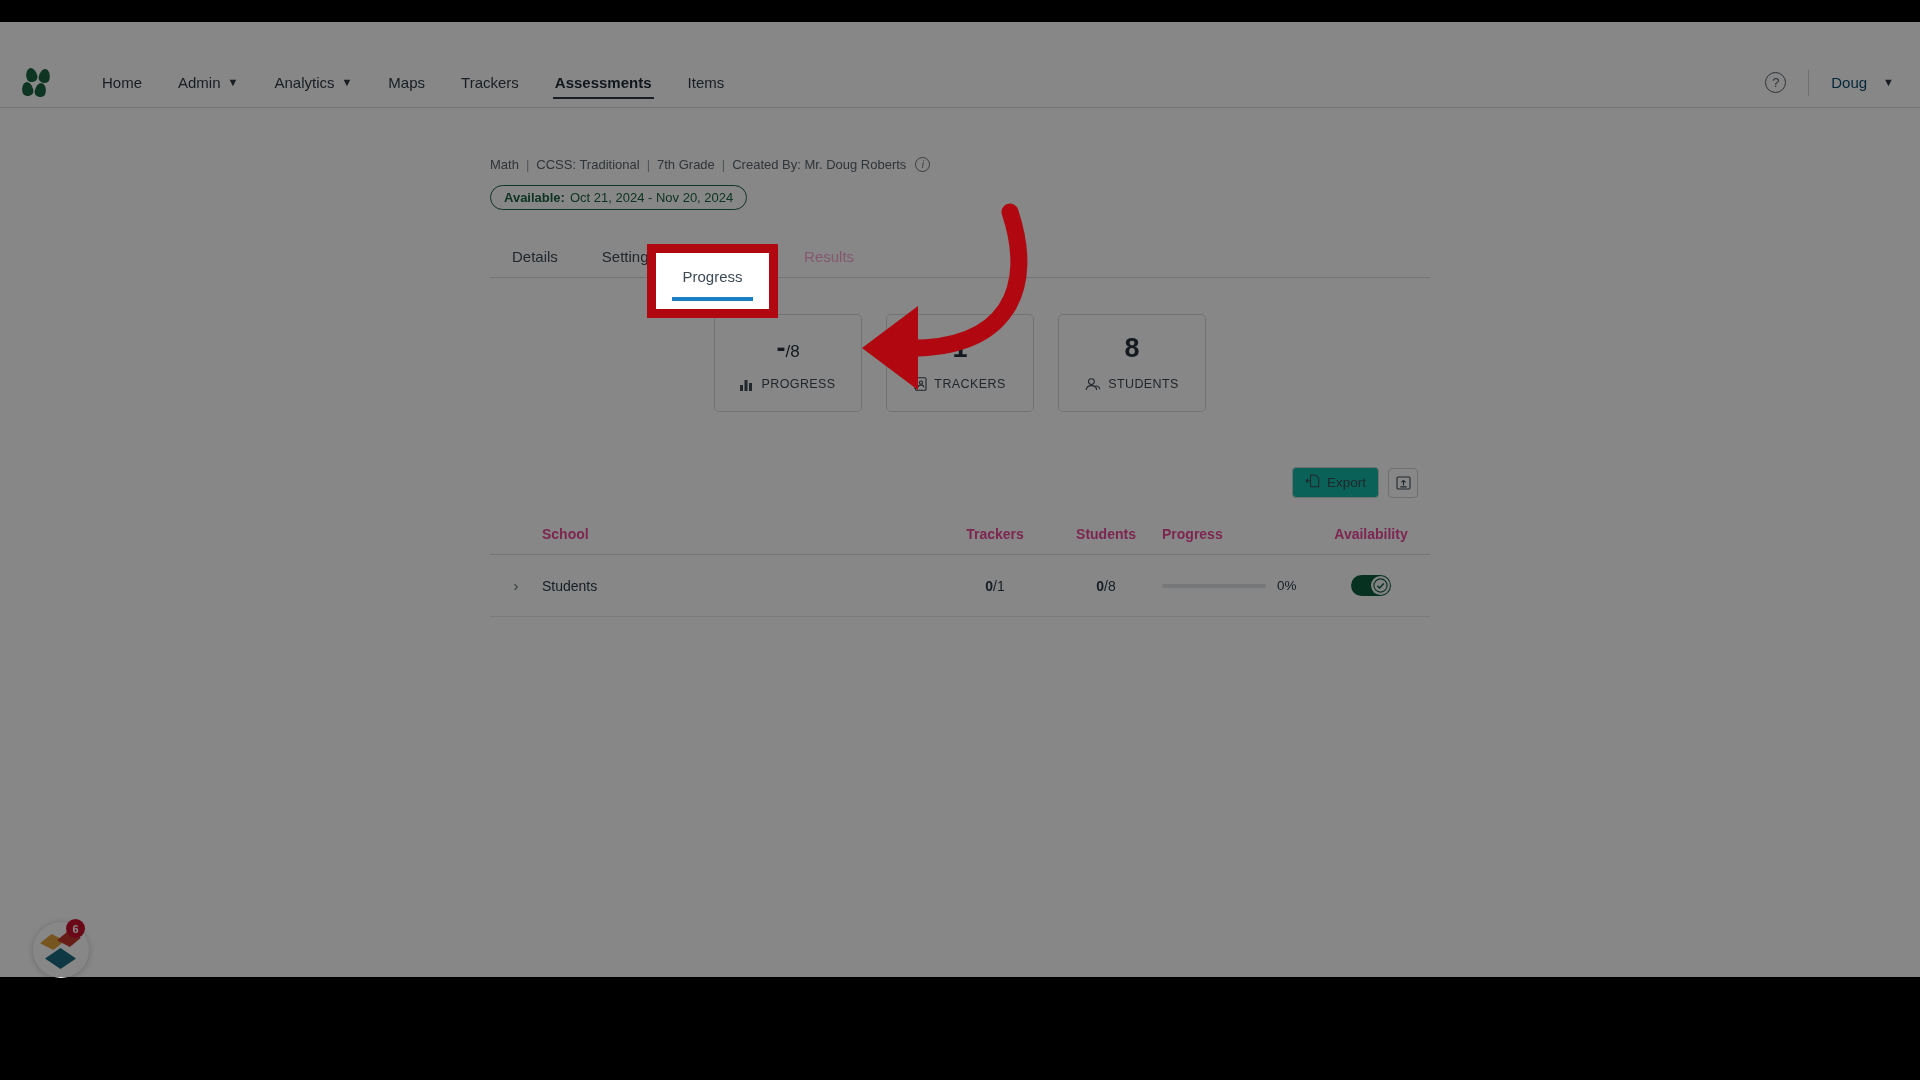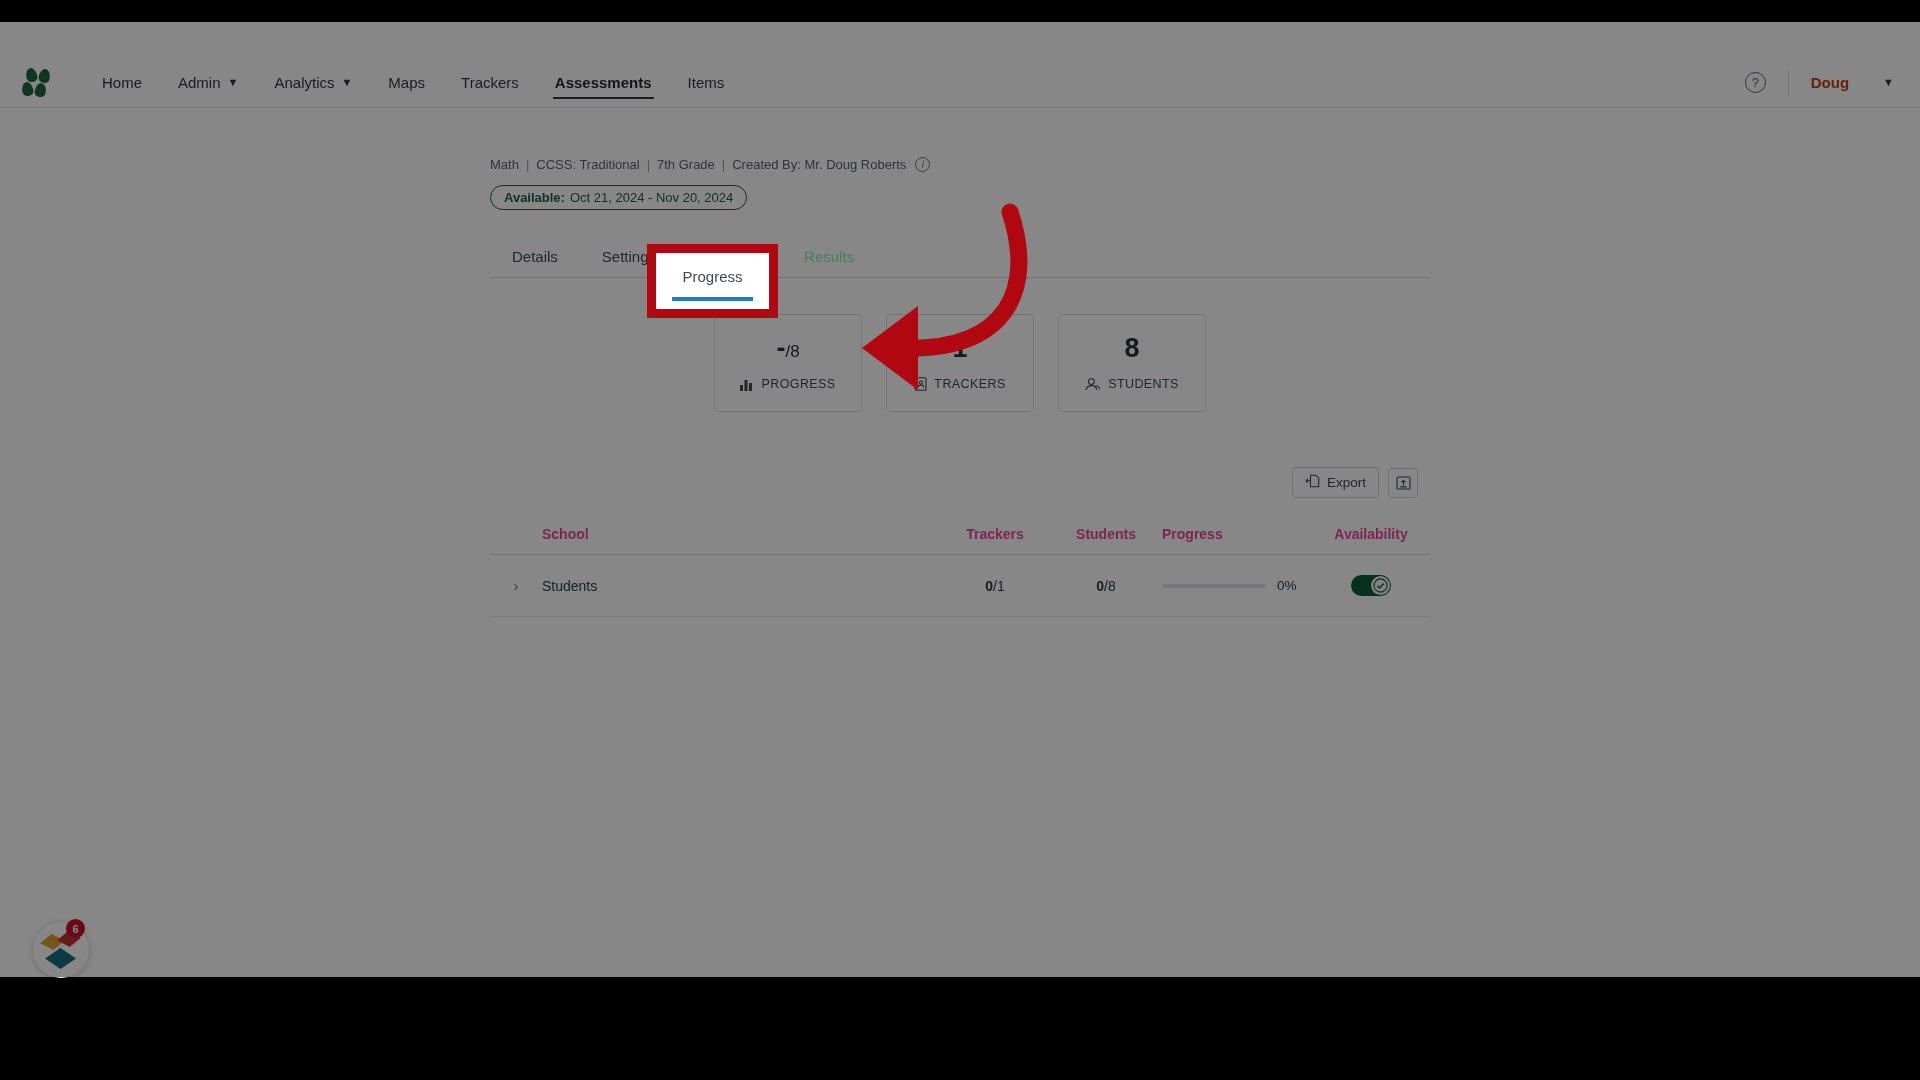--- a/index.html
+++ b/index.html
@@ -52,21 +52,21 @@
   }
   .caret { margin-left: 7px; font-size: 11px; line-height: 1; color: #2f3a44; }
 
   .nav-right { margin-left: auto; display: flex; align-items: center; padding-right: 26px; }
   .help-icon {
     width: 21px; height: 21px; border: 1.4px solid #555f68; border-radius: 50%;
     font-size: 13px; color: #555f68; display: flex; align-items: center; justify-content: center;
     margin-right: 22px;
   }
   .nav-divider { width: 1px; height: 26px; background: #cfd4d8; margin-right: 22px; }
-  .user-name { font-size: 15px; color: #c2410c; margin-right: 27px; font-weight: bold; }
+  .user-name { font-size: 15px; color: #0c4a6e; margin-right: 9px; }
 
   
   .page { position: absolute; left: 0; top: 108px; width: 1920px; }
   .content { width: 940px; margin: 0 auto; padding-top: 38px; }
 
   .title-row { display: flex; align-items: center; }
   .page-title { font-size: 30px; color: #2b3b4a; font-weight: normal; letter-spacing: .1px; }
   .ea-badge {
     margin-left: 12px; margin-top: 5px;
     border: 1.6px solid #2d6f91; color: #2d6f91; border-radius: 3px;
@@ -90,39 +90,39 @@
   .tabs { margin-top: 26px; display: flex; align-items: flex-end; border-bottom: 1px solid #d8dce0; height: 42px; position: relative; }
   .tab {
     font-size: 15px; color: #3d4a55; padding: 0 22px; height: 41px;
     display: flex; align-items: center; position: relative;
   }
   .tab.active { color: #26323c; }
   .tab.active::after {
     content: ""; position: absolute; left: 18px; right: 18px; bottom: -1px;
     height: 4px; background: #1a7ec2;
   }
-  .tab.disabled { color: #86efac; }
+  .tab.disabled { color: #f9a8d4; }
 
   
   .stats { margin-top: 36px; display: flex; justify-content: center; gap: 24px; }
   .stat-card {
     width: 148px; height: 98px; border: 1px solid #d6dade; border-radius: 5px;
     display: flex; flex-direction: column; align-items: center; justify-content: center;
     background: #ffffff;
   }
   .stat-value { font-size: 27px; color: #26323c; font-weight: bold; line-height: 1; }
   .stat-value .small { font-size: 17px; font-weight: normal; }
   .stat-label-row { margin-top: 15px; display: flex; align-items: center; font-size: 12.5px; color: #3d4a55; letter-spacing: .4px; }
   .stat-icon { margin-right: 7px; display: inline-flex; color: #3d4a55; }
 
   
   .toolbar { margin-top: 55px; display: flex; justify-content: flex-end; align-items: center; padding-right: 12px; }
   .btn-export {
     display: flex; align-items: center; gap: 7px;
-    border: 1px solid #cfd4d8; border-radius: 4px; background: #ffffff;
+    border: 1px solid #cfd4d8; border-radius: 4px; background: #14b8a6;
     padding: 6px 12px; font-size: 13.5px; color: #3d4a55;
   }
   .btn-icon-only {
     margin-left: 9px; width: 30px; height: 30px;
     border: 1px solid #cfd4d8; border-radius: 4px; background: #fff;
     display: flex; align-items: center; justify-content: center; color: #3d4a55;
   }
 
   
   .table { margin-top: 15px; width: 100%; }

